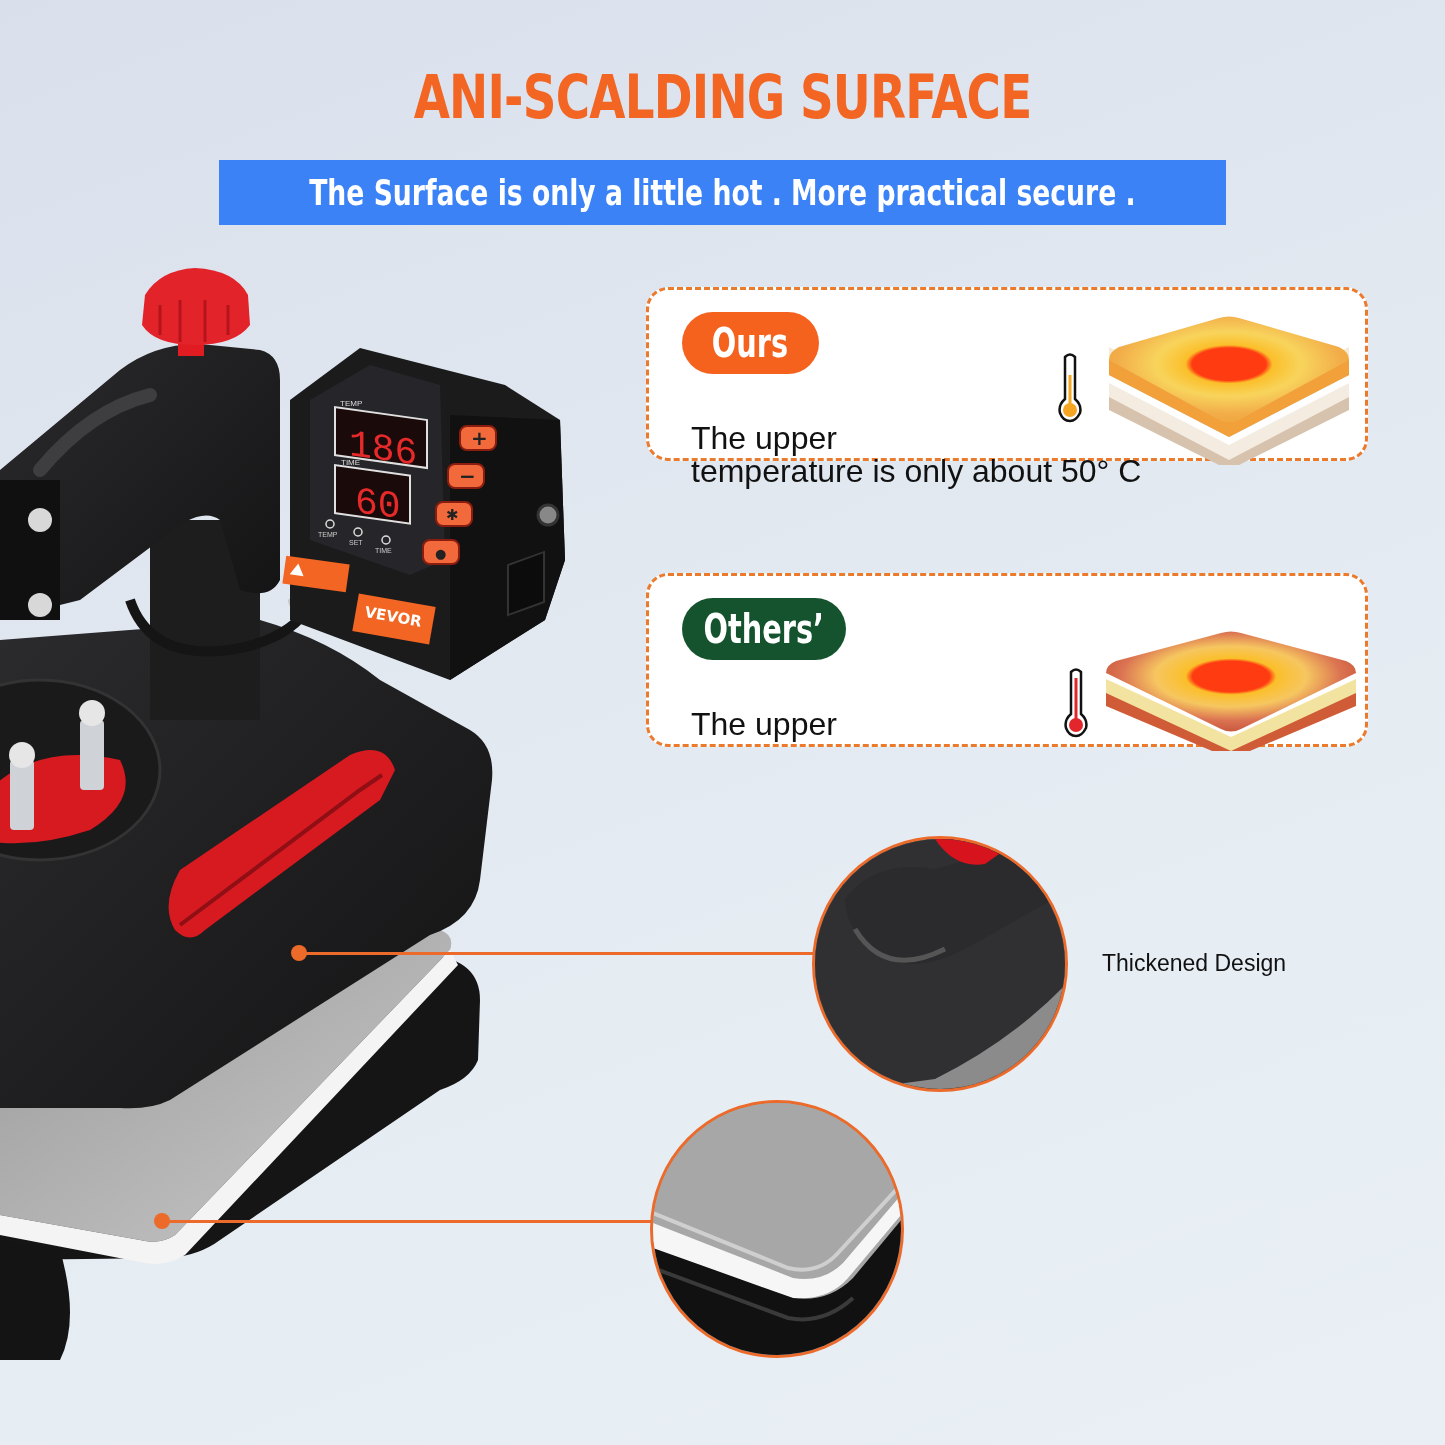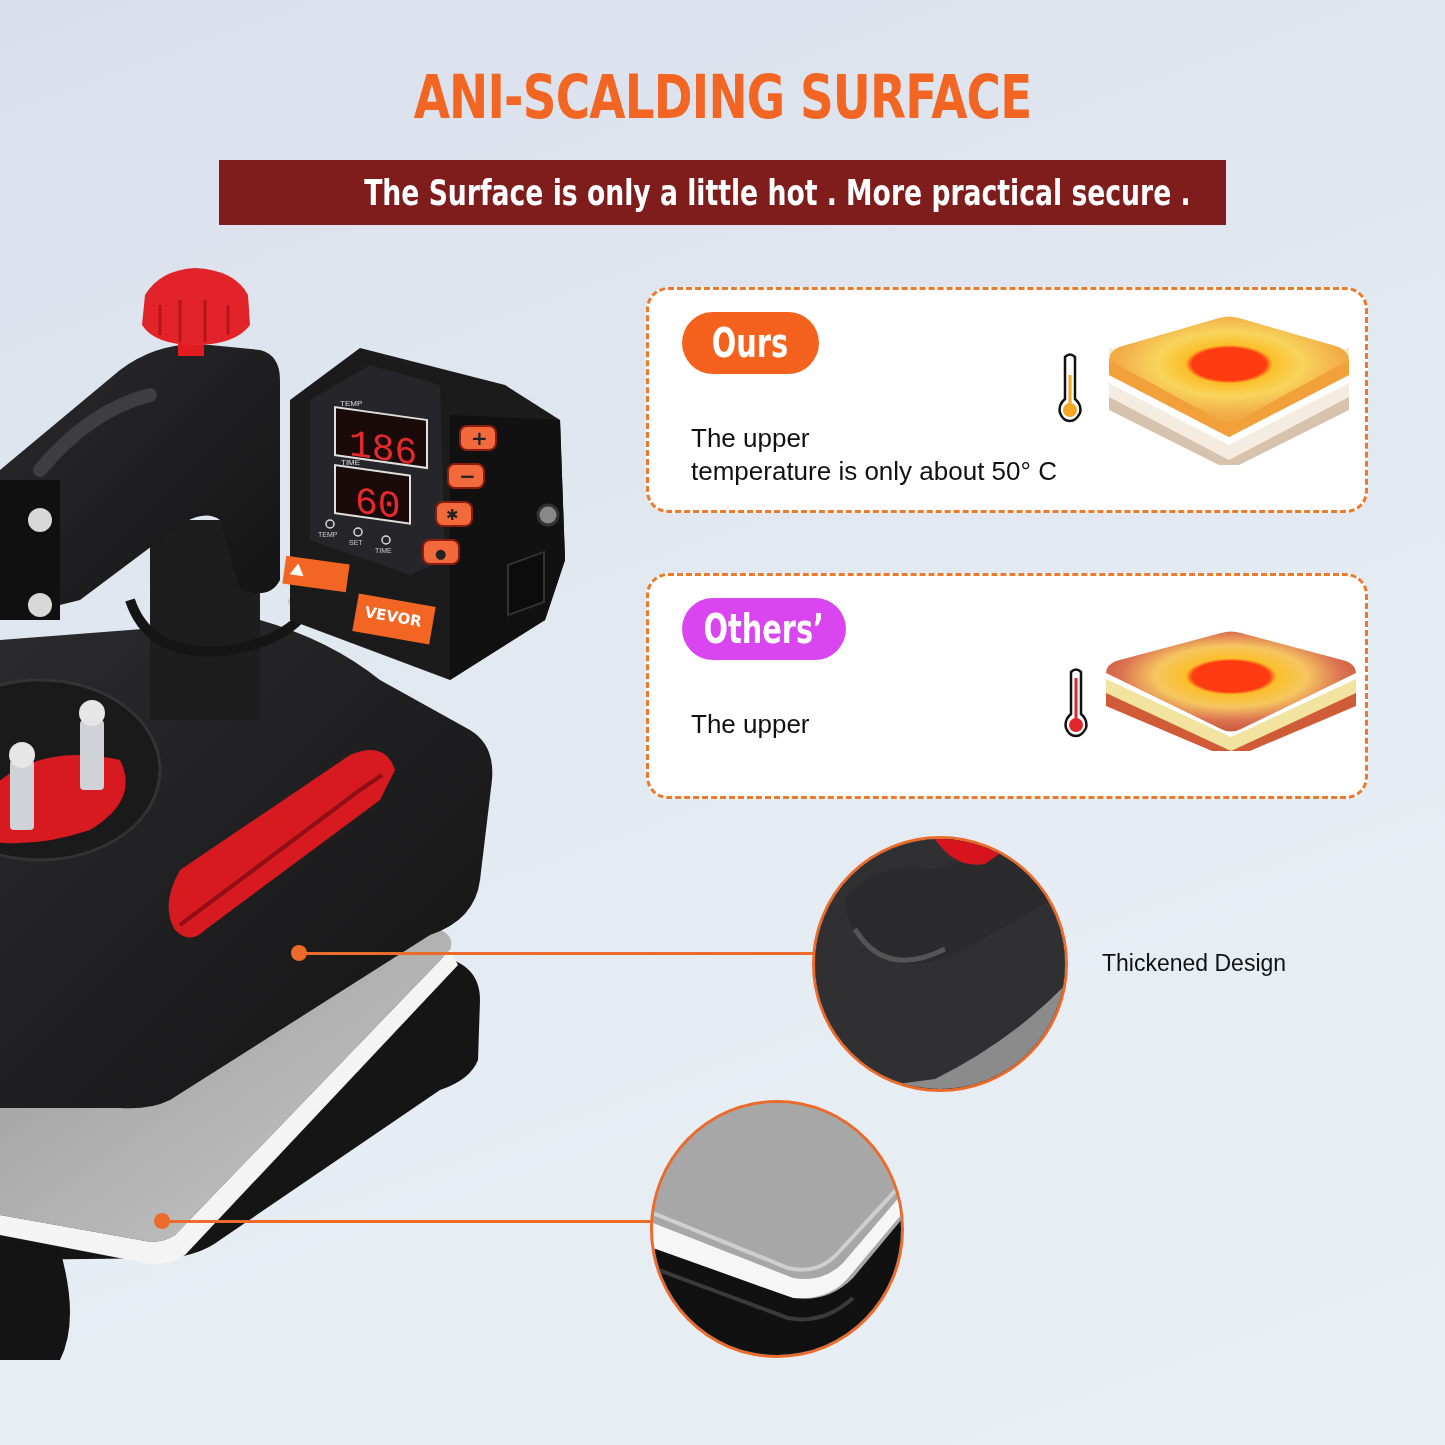--- a/index.html
+++ b/index.html
@@ -9,43 +9,43 @@
     font-family: "Liberation Sans", sans-serif;
   }
   .title {
     position:absolute; left:0; width:1445px; top:62px; text-align:center;
     font-family:"DejaVu Sans", sans-serif; font-weight:bold;
     font-size:60px; letter-spacing:-1px; color:#f26522;
     transform:scaleX(0.78); transform-origin:center;
   }
   .subtitle-bar {
     position:absolute; left:219px; top:160px; width:1007px; height:65px;
-    background:#7f1d1d; display:flex; align-items:center; 
+    background:#3b82f6; display:flex; align-items:center; justify-content:center;
   }
   .subtitle-bar span {
     color:#fff; font-family:"DejaVu Sans", sans-serif; font-weight:bold;
     font-size:36px; transform:scaleX(0.74); white-space:nowrap; display:inline-block;
   }
   .cmp-box {
-    position:absolute; left:646px; width:722px; height:226px;
+    position:absolute; left:646px; width:722px; height:174px;
     border:3px dashed #ec7a2c; border-radius:22px; background:#ffffff;
     box-sizing:border-box;
   }
   .cmp-box.ours { top:287px; }
   .cmp-box.others { top:573px; }
   .pill {
     position:absolute; left:33px; top:22px; height:62px; border-radius:31px;
     display:flex; align-items:center; justify-content:center;
     color:#fff; font-family:"DejaVu Sans", sans-serif; font-weight:bold; font-size:40px;
   }
   .pill span { display:inline-block; transform:scaleX(0.72); white-space:nowrap; }
   .pill.orange { background:#f5621e; width:137px; }
-  .pill.gray { background:#d946ef; width:164px; }
+  .pill.gray { background:#14532d; width:164px; }
   .cmp-text {
-    position:absolute; left:42px; top:132px; font-size:26px; line-height:33px; color:#111;
+    position:absolute; left:42px; top:132px; font-size:32px; line-height:33px; color:#111;
   }
   .therm { position:absolute; }
   .layers { position:absolute; }
 
   .product { position:absolute; left:0; top:260px; width:600px; height:1100px; }
 
   .callout-line { position:absolute; height:3px; background:#ec6a2a; }
   .callout-dot { position:absolute; width:16px; height:16px; border-radius:50%; background:#ec6a2a; }
   .zoom-circle {
     position:absolute; border-radius:50%; border:3px solid #ec6a2a; overflow:hidden; box-sizing:border-box;

